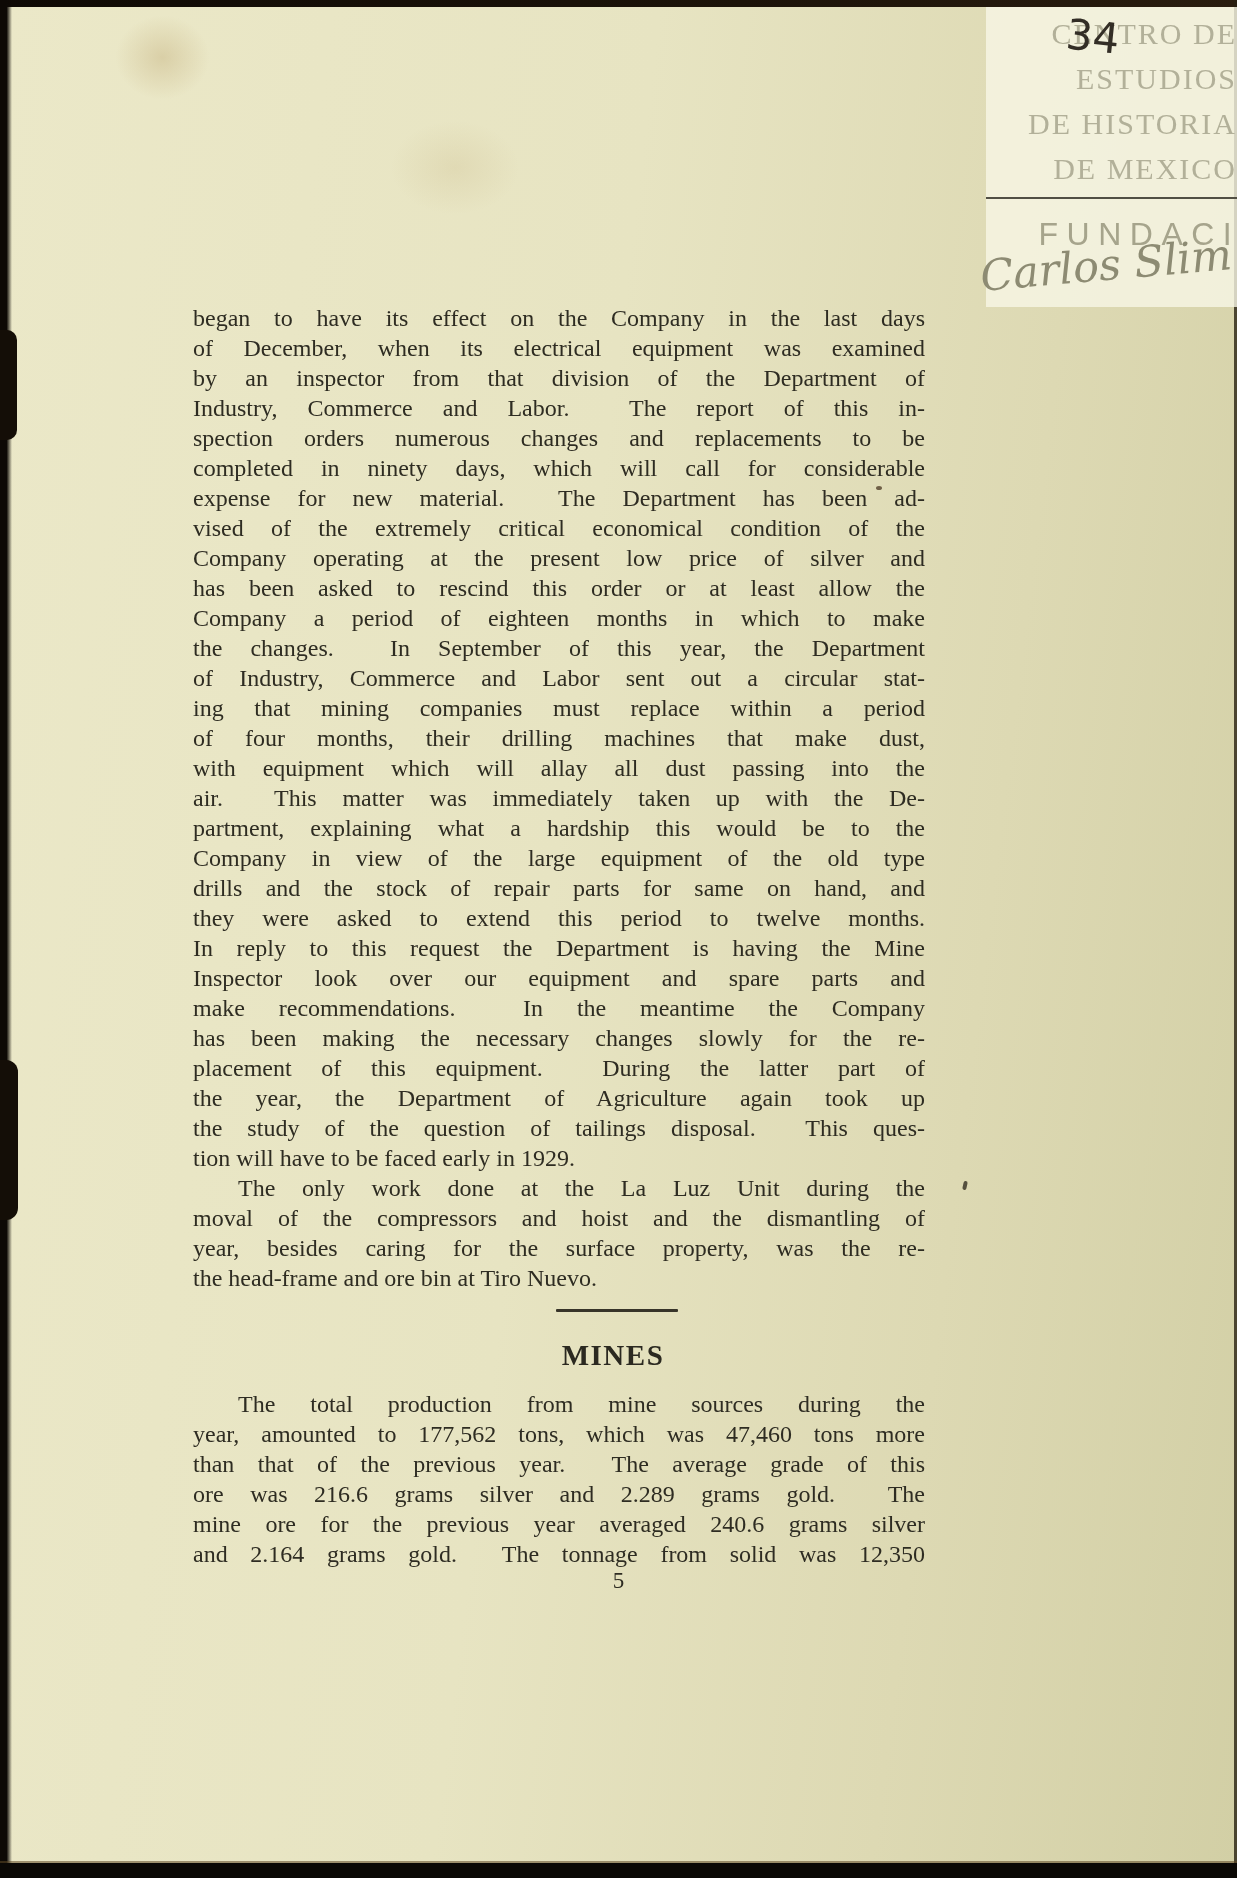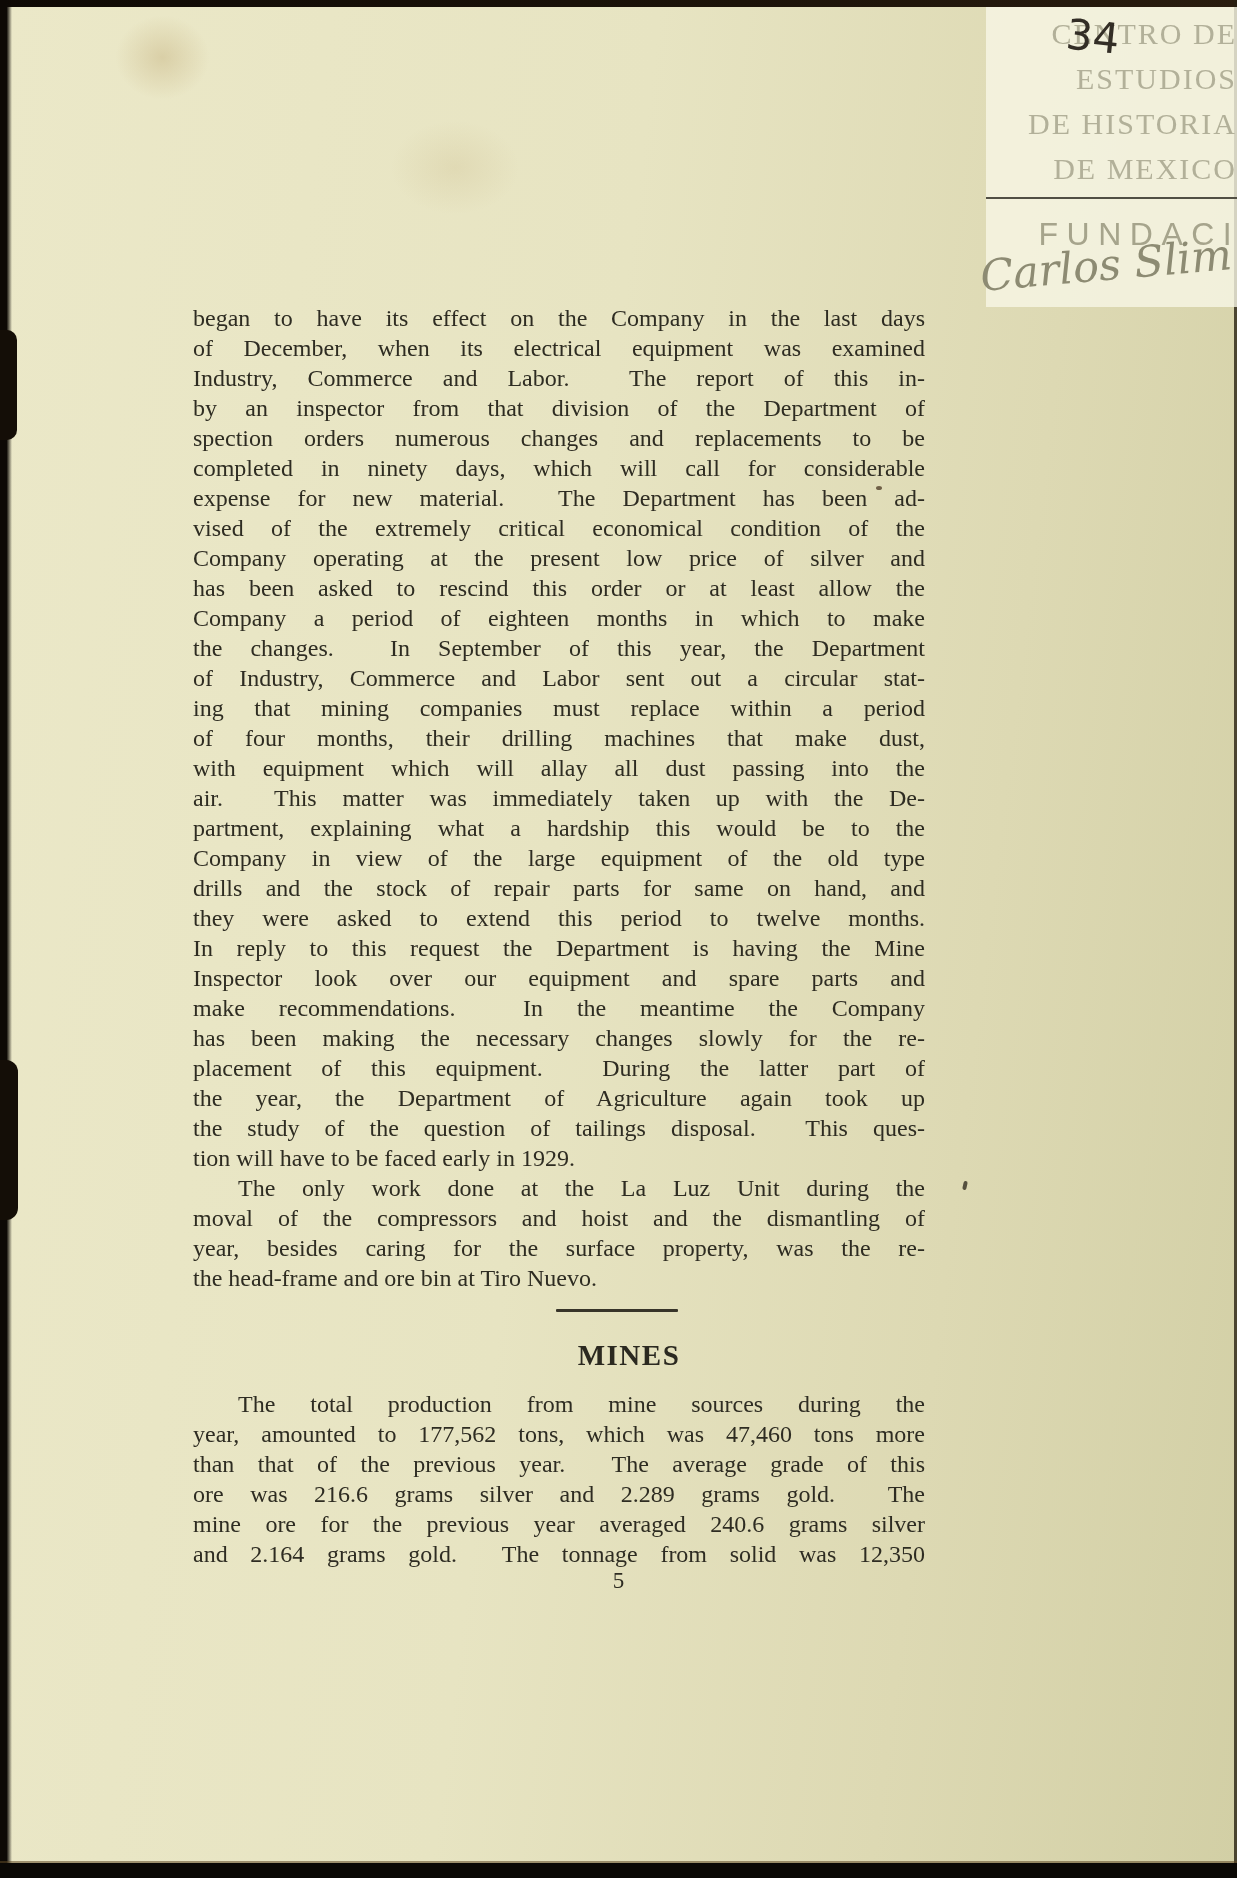--- a/index.html
+++ b/index.html
@@ -54,21 +54,21 @@
   .text-block { position:absolute; left:193px; top:303px; width:732px;
                 color:#2e2c22; font-size:24px; }
   .line { height:30px; line-height:30px; white-space:pre-wrap;
           text-align:justify; text-align-last:justify; }
   .line.indent { padding-left:45px; }
   .line.short  { text-align-last:left; }
   .section-rule { margin:16px auto 0; width:122px; height:3px; background:#373429;
                   border-radius:1px; position:relative; left:58px; }
   .section-heading { margin-top:27px; font-size:29px; font-weight:bold;
                      letter-spacing:1.5px; line-height:33px; text-align:center;
-                     position:relative; left:70px; color:#2b2920; }
+                     position:relative; left:54px; color:#2b2920; }
   .section-heading + .para { margin-top:17px; }
   .page-number { position:absolute; top:1568px; left:0; width:1237px;
                  text-align:center; font-size:23px; color:#2e2c22; }
 </style>
 </head>
 <body>
 
 <div class="page">
 
   <div class="edge-top"></div>
@@ -92,22 +92,22 @@
     <div class="stamp-foundation">FUNDACIÓN</div>
     <div class="stamp-signature">Carlos Slim</div>
   </div>
 
   <div class="hand-number">34</div>
 
   <div class="text-block">
       <div class="para">
         <div class="line">began to have its effect on the Company in the last days</div>
         <div class="line">of December, when its electrical equipment was examined</div>
+        <div class="line">by an inspector from that division of the Department of</div>
         <div class="line">Industry, Commerce and Labor.  The report of this in-</div>
-        <div class="line">by an inspector from that division of the Department of</div>
         <div class="line">spection orders numerous changes and replacements to be</div>
         <div class="line">completed in ninety days, which will call for considerable</div>
         <div class="line">expense for new material.  The Department has been ad-</div>
         <div class="line">vised of the extremely critical economical condition of the</div>
         <div class="line">Company operating at the present low price of silver and</div>
         <div class="line">has been asked to rescind this order or at least allow the</div>
         <div class="line">Company a period of eighteen months in which to make</div>
         <div class="line">the changes.  In September of this year, the Department</div>
         <div class="line">of Industry, Commerce and Labor sent out a circular stat-</div>
         <div class="line">ing that mining companies must replace within a period</div>

